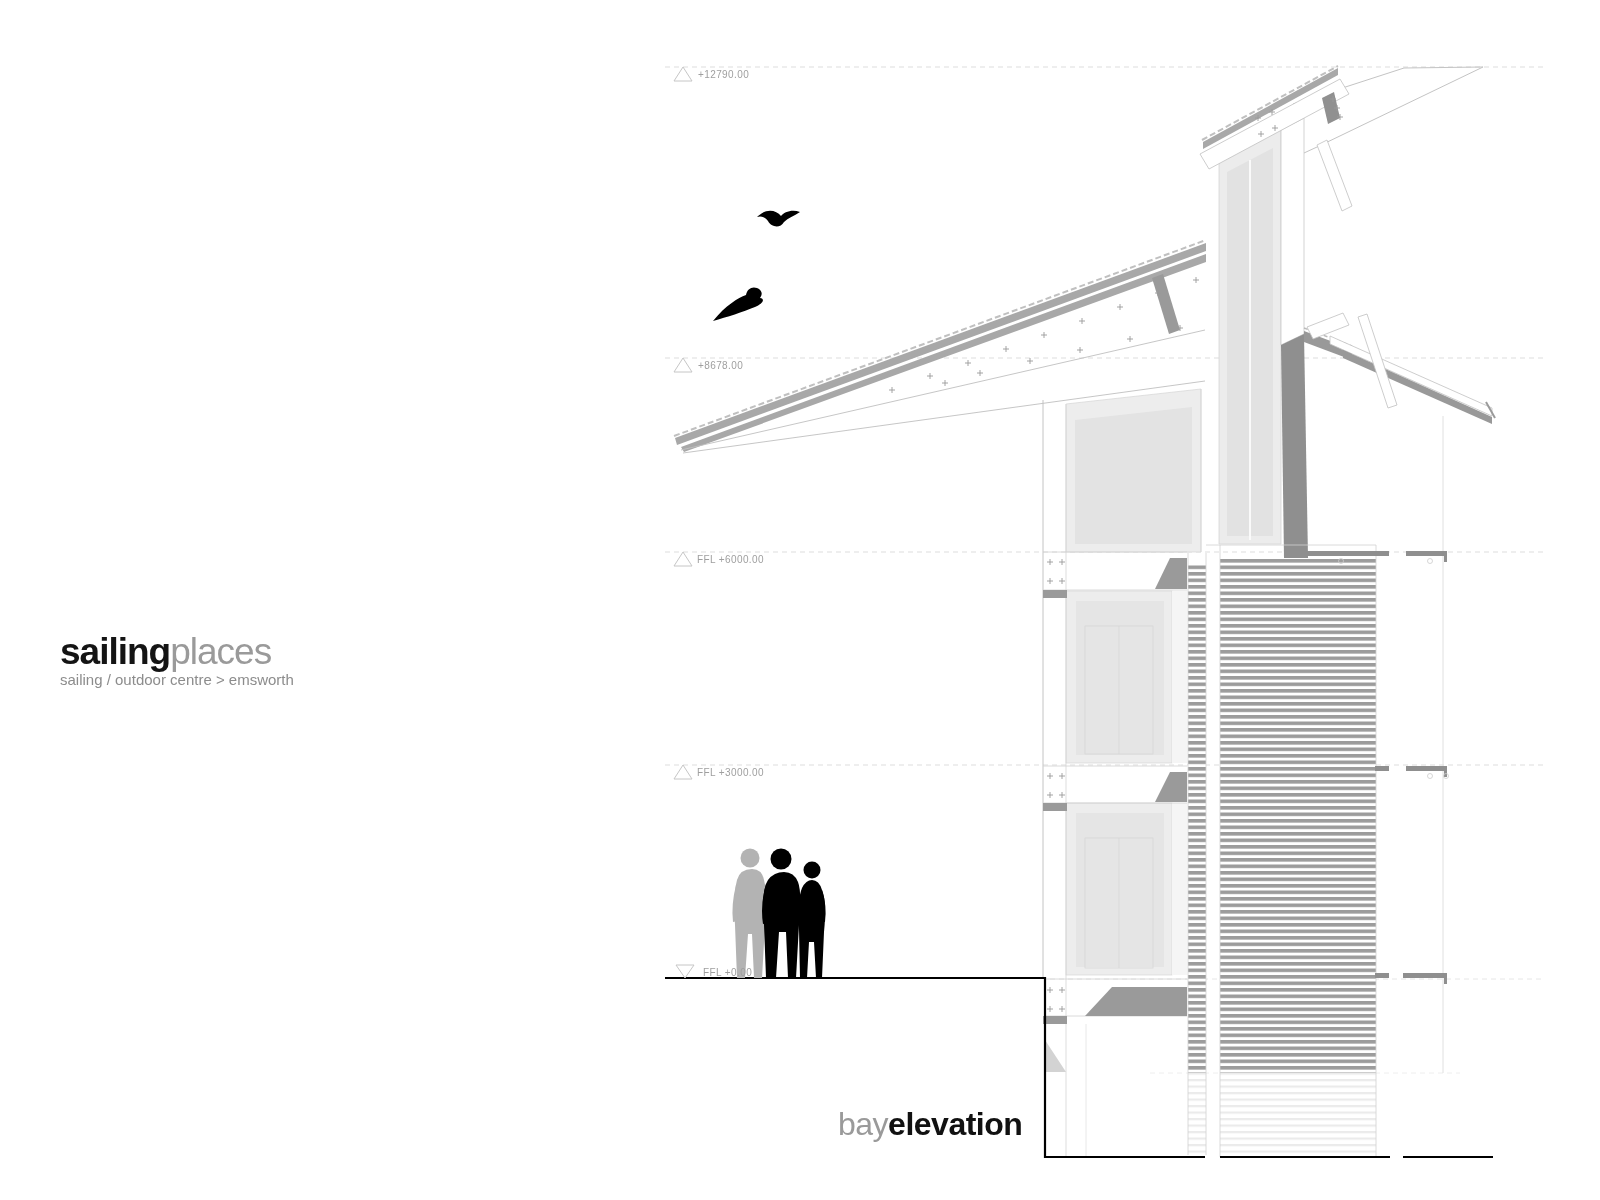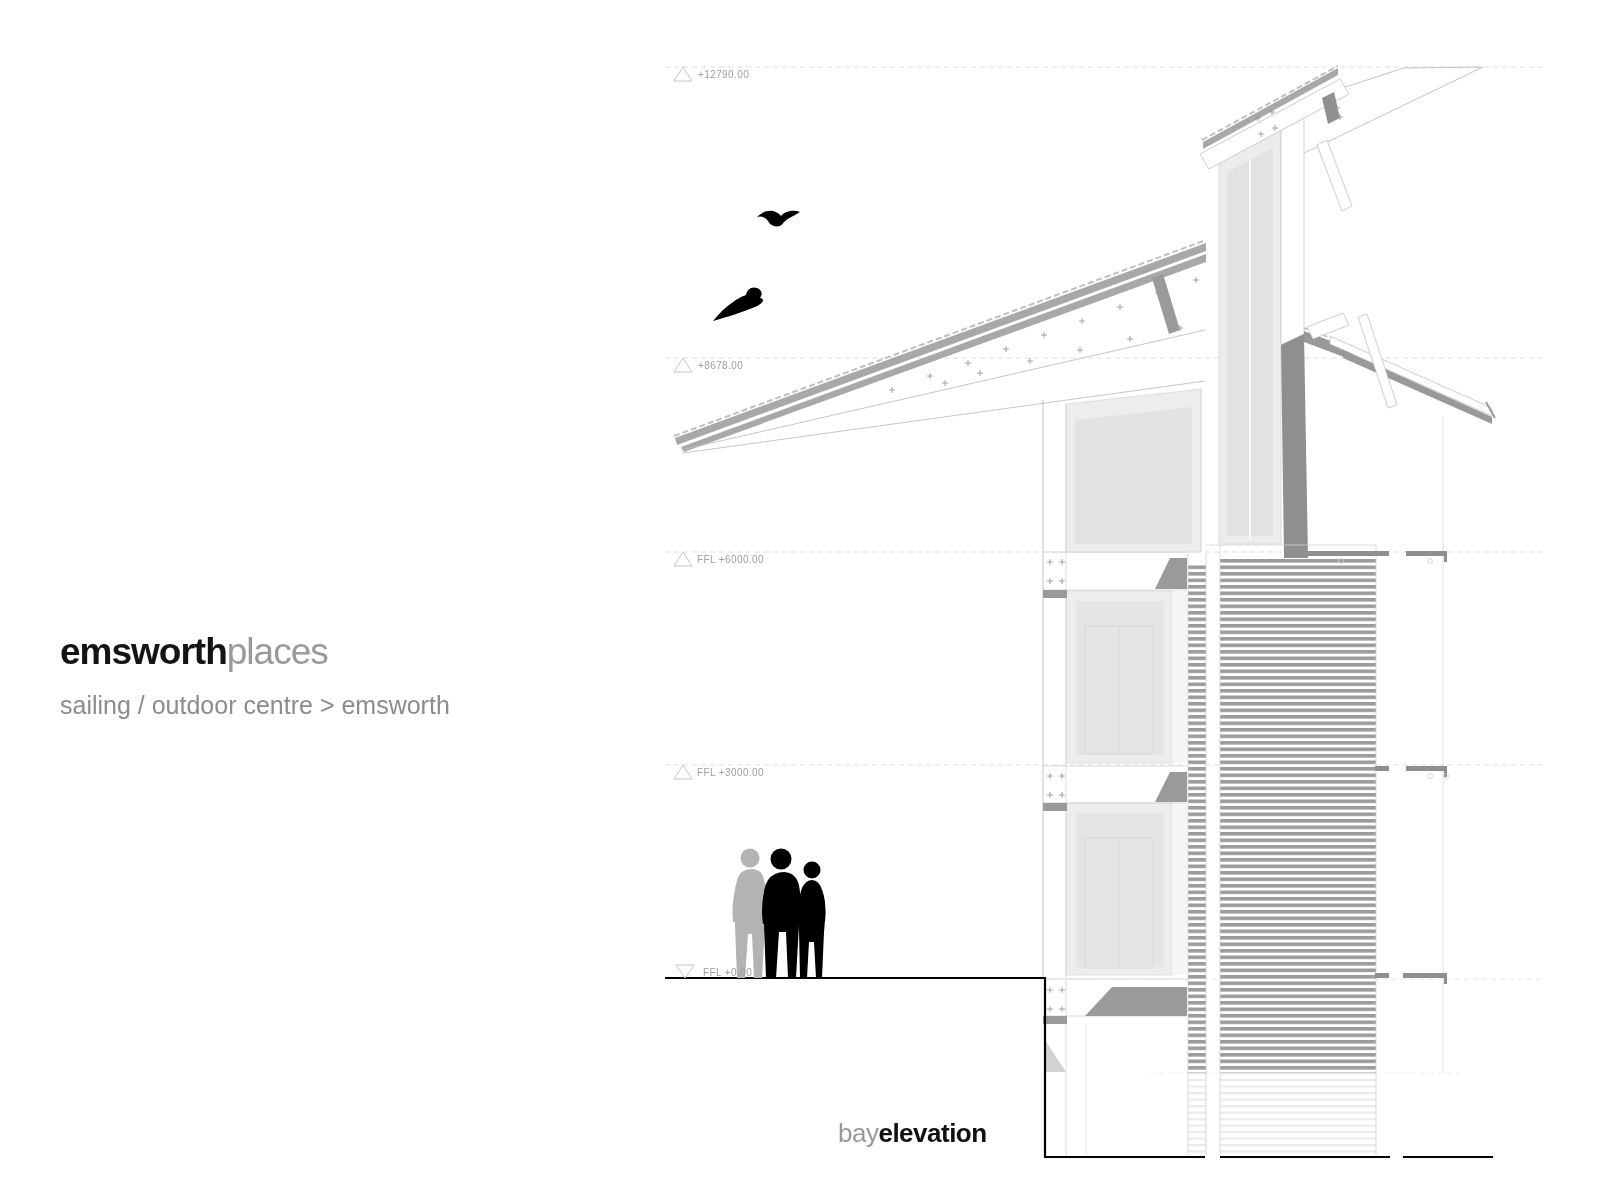--- a/index.html
+++ b/index.html
@@ -2,22 +2,22 @@
 <html><head>
 <meta charset="utf-8">
 <style>
   html,body{margin:0;padding:0;background:#ffffff;width:1600px;height:1200px;overflow:hidden;}
   #sheet{position:relative;width:1600px;height:1200px;background:#fff;font-family:"Liberation Sans",sans-serif;padding-left:12px;}
   #drawing-svg{position:absolute;left:0;top:0;}
   .title-block{position:absolute;left:60px;top:633px;line-height:1.05;}
   .title-line{font-size:37px;letter-spacing:-1px;}
   .title-bold{color:#141414;font-weight:bold;}
   .title-light{color:#9a9a9a;font-weight:normal;text-align:right;}
-  .subtitle{font-size:25px;color:#8c8c8c;letter-spacing:0px;margin-top:20px;font-weight:normal;}
-  .drawing-label{position:absolute;left:838px;top:1106px;font-size:26px;letter-spacing:-0.5px;margin-top:12px;}
+  .subtitle{font-size:15px;color:#8c8c8c;letter-spacing:0px;margin-top:0;font-weight:normal;}
+  .drawing-label{position:absolute;left:838px;top:1106px;font-size:32px;letter-spacing:-0.5px;}
   .dl-light{color:#9a9a9a;}
   .dl-bold{color:#111;font-weight:bold;}
   text.lvl{font-family:"Liberation Sans",sans-serif;font-size:10px;fill:#9f9f9f;letter-spacing:0.4px;}
 </style>
 </head>
 <body>
 
 <div id="sheet">
 
 <svg id="drawing-svg" width="1600" height="1200" viewBox="0 0 1600 1200" xmlns="http://www.w3.org/2000/svg">
@@ -230,19 +230,19 @@
   <g>
     <text class="lvl" x="698" y="78">+12790.00</text>
     <text class="lvl" x="698" y="369">+8678.00</text>
     <text class="lvl" x="697" y="563">FFL +6000.00</text>
     <text class="lvl" x="697" y="776">FFL +3000.00</text>
     <text class="lvl" x="703" y="976">FFL +0.00</text>
   </g>
 </svg>
 
   <div class="title-block">
-    <div class="title-line"><span class="title-bold">emsworth</span><span class="title-light">places</span></div>
+    <div class="title-line"><span class="title-bold">sailing</span><span class="title-light">places</span></div>
     <div class="subtitle">sailing / outdoor centre &gt; emsworth</div>
   </div>
 
   <div class="drawing-label"><span class="dl-light">bay</span><span class="dl-bold">elevation</span></div>
 
 </div>
 
 </body></html>

